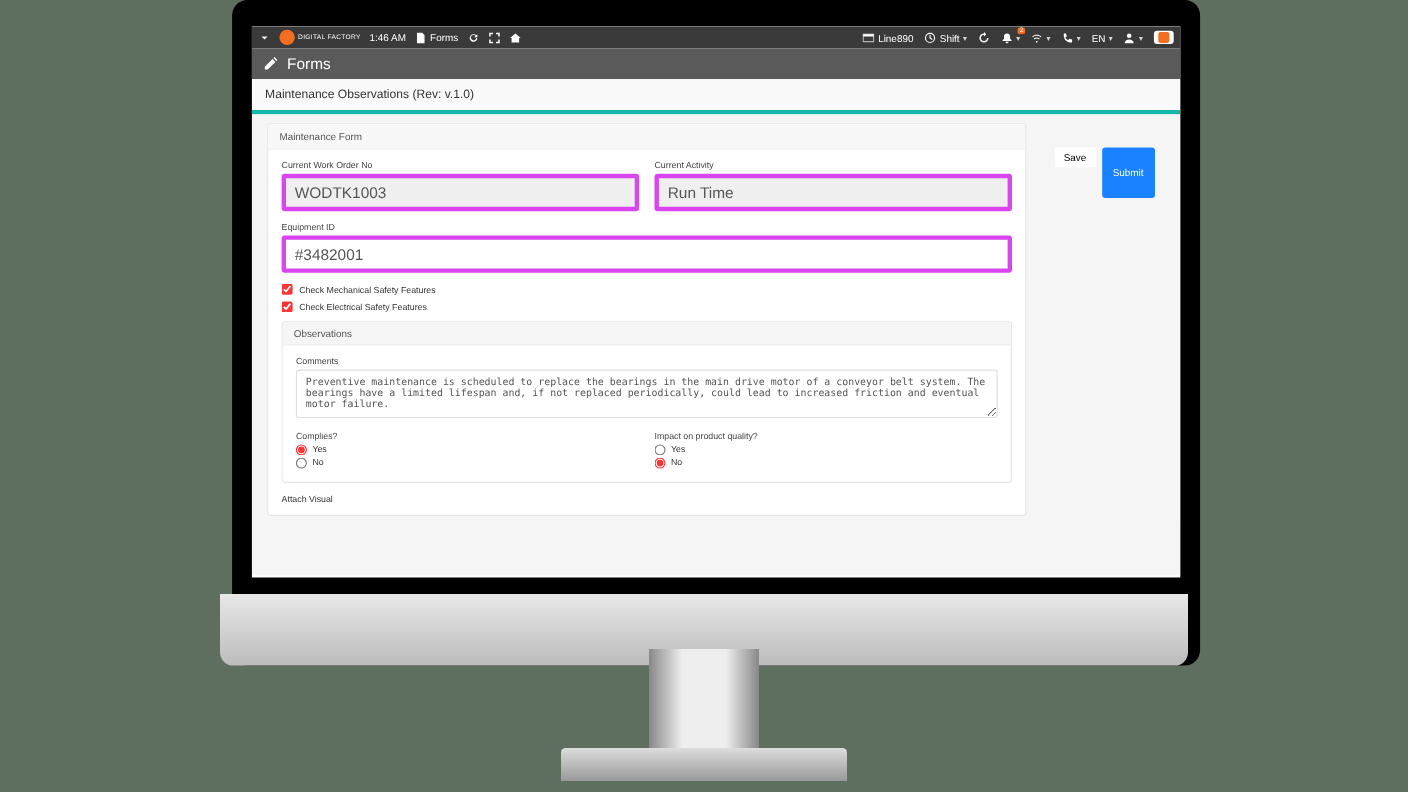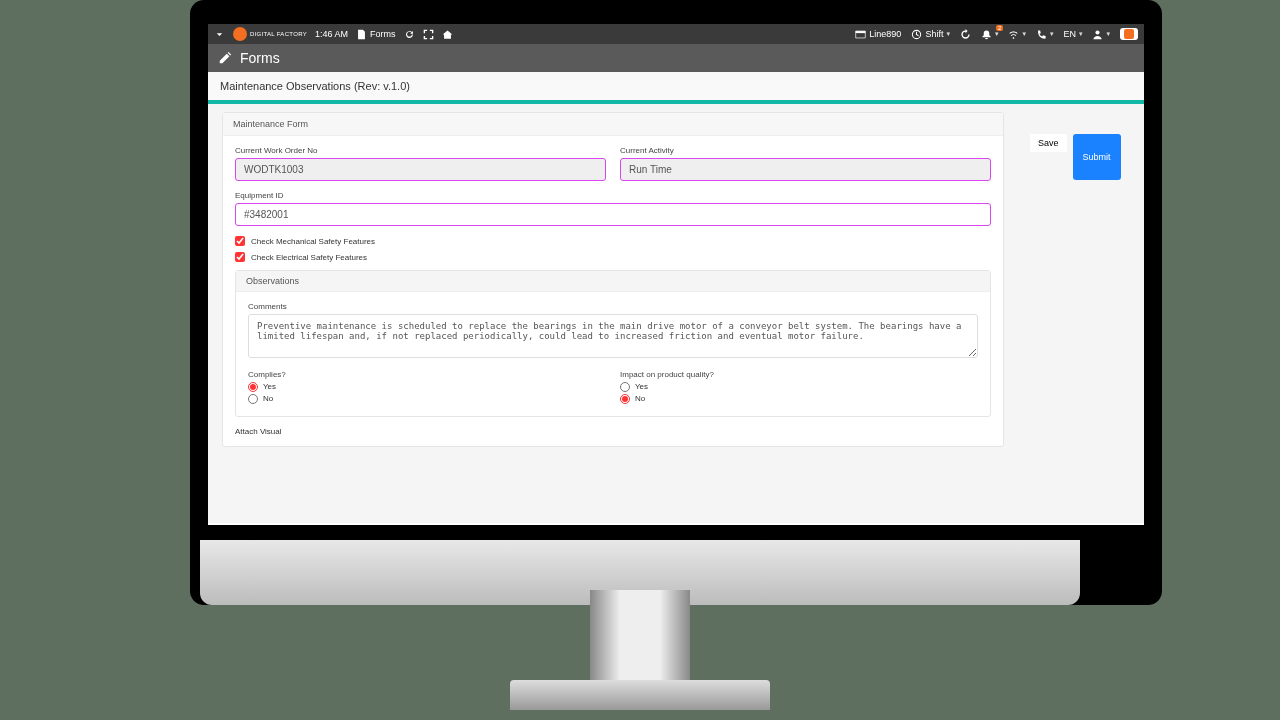--- a/index.html
+++ b/index.html
@@ -6,23 +6,23 @@
   body {
     font-family: -apple-system, BlinkMacSystemFont, "Segoe UI", Arial, sans-serif;
     background: #5f6f5f;
     width: 1280px;
     height: 720px;
     overflow: hidden;
     position: relative;
   }
   .monitor-frame {
     position: absolute;
-    left: 190px;
+    left: 211px;
     top: 0;
-    width: 972px;
+    width: 880px;
     height: 605px;
     background: #000;
     border-radius: 14px;
     padding: 24px 18px 80px 18px;
   }
   .screen {
     width: 100%;
     height: 100%;
     background: #fff;
     overflow: hidden;
@@ -32,21 +32,21 @@
   .topbar {
     height: 20px;
     background: #3a3a3a;
     display: flex;
     align-items: center;
     padding: 0 6px;
     color: #fff;
     gap: 8px;
   }
   .topbar-left { display:flex; align-items:center; gap:8px; }
-  .topbar-right { margin-left:auto; display:flex; align-items:center; gap:10px; }
+  .topbar-right { margin-left:auto; display:flex; align-items:flex-end; gap:10px; }
   .logo {
     width: 14px; height: 14px; background:#f36e21; border-radius:50%;
     display:flex; align-items:center; justify-content:center;
   }
   .logo-text { font-size:6px; letter-spacing:0.3px; }
   .tb-icon { fill:#fff; width:11px; height:11px; display:block; }
   .badge {
     position:absolute; top:-4px; right:-5px;
     background:#f36e21; color:#fff; font-size:6px;
     padding:0 2px; border-radius:2px;
@@ -85,22 +85,22 @@
   }
   .panel-header {
     background:#f7f7f7; padding:6px 10px; color:#555; font-size:9px;
     border-bottom:1px solid #eee;
   }
   .panel-body { padding:10px 12px; }
   .row { display:flex; gap:14px; }
   .col { flex:1; }
   .field-label { font-size:8px; color:#444; margin-bottom:3px; display:block; }
   .input, .readonly {
-    width:100%; border:1px solid #d946ef; border-radius:3px;
-    padding:5px 8px; font-size:10px; color:#555;
+    width:100%; border:4px solid #d946ef; border-radius:3px;
+    padding:5px 8px; font-size:14px; color:#555;
   }
   .readonly { background:#efefef; }
   .textarea {
     width:100%; border:1px solid #ddd; border-radius:3px;
     padding:6px 8px; font-size:9px; color:#555; resize:both;
     height:44px;
   }
   .checkbox-row { display:flex; align-items:center; gap:6px; margin:6px 0; }
   .chk {
     width:10px; height:10px; accent-color:#f33;

